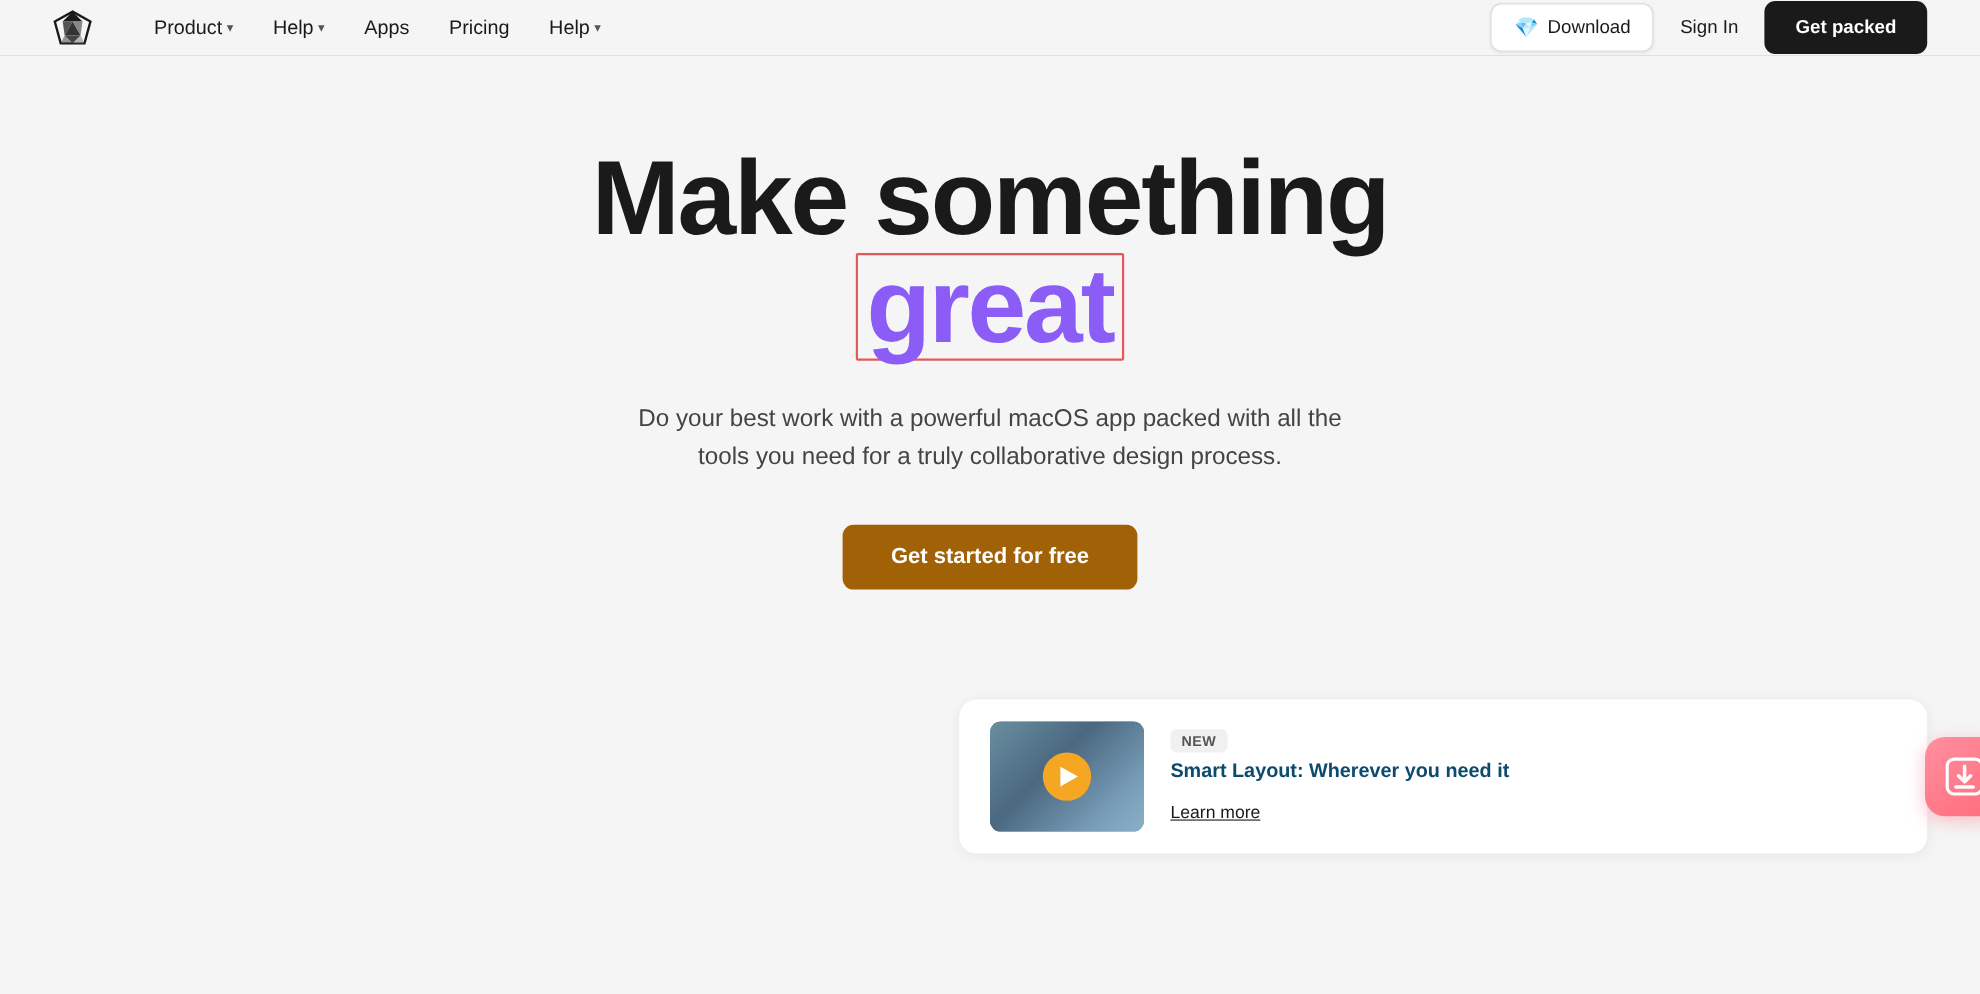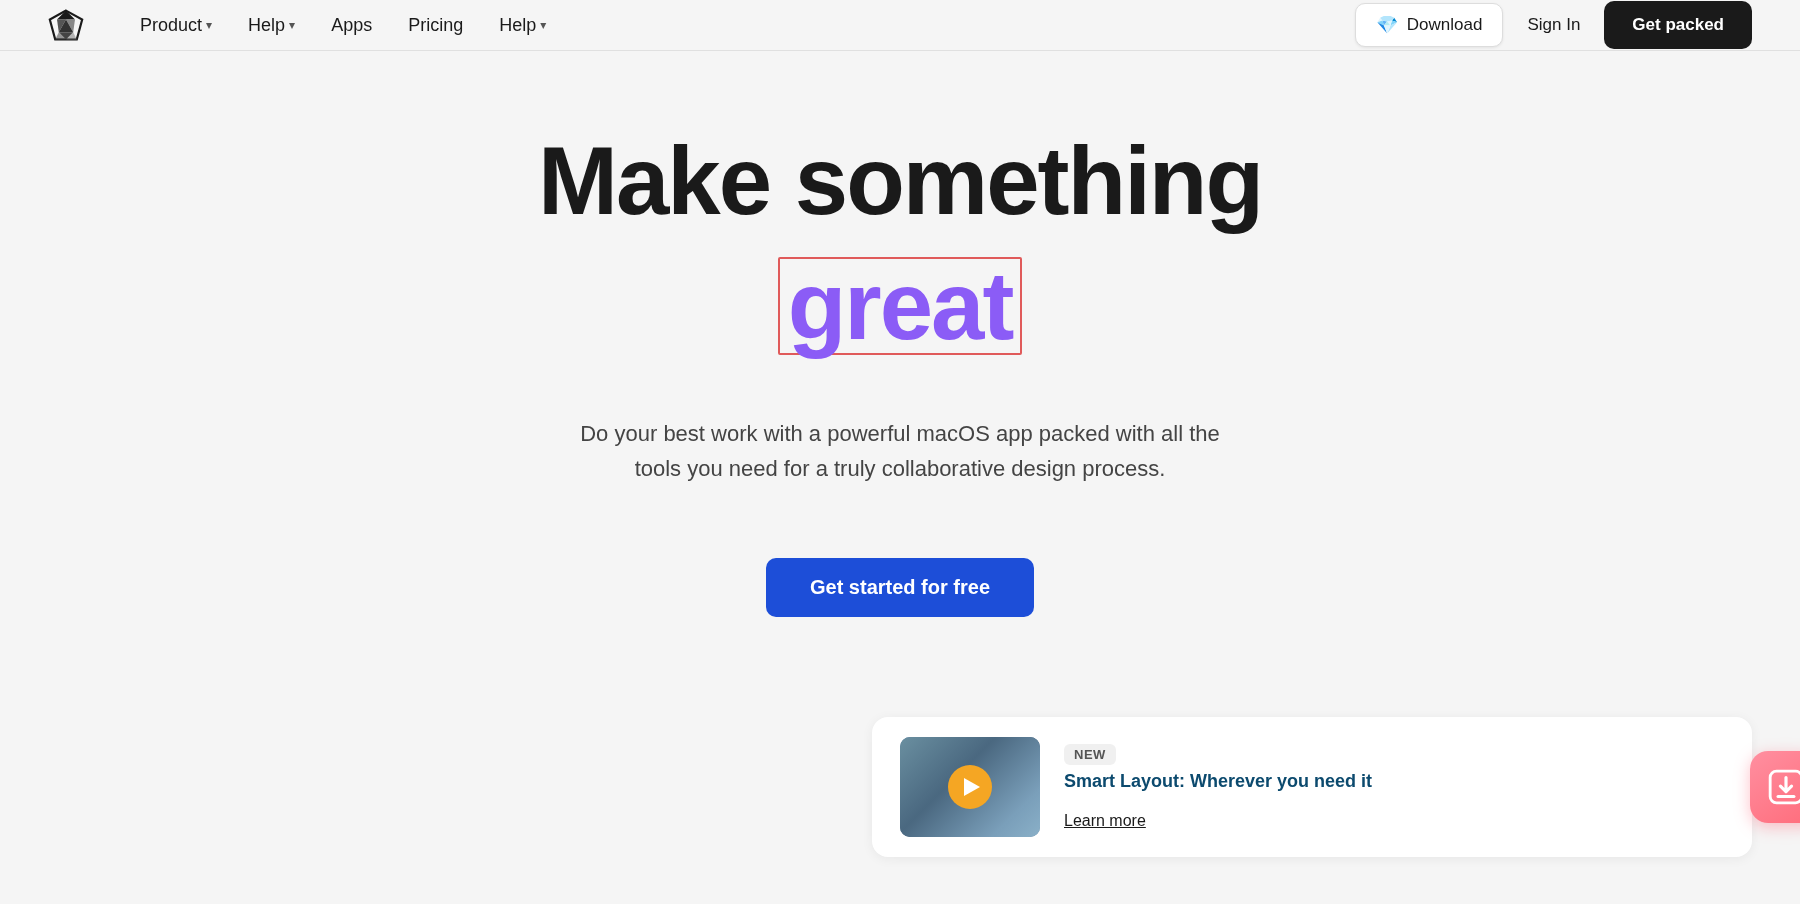--- a/index.html
+++ b/index.html
@@ -104,21 +104,20 @@
       cursor: pointer;
     }
 
     
     .hero {
       display: flex;
       flex-direction: column;
       align-items: center;
       text-align: center;
       padding: 80px 48px 60px;
-      gap: 27px;
     }
 
     .hero-title {
       font-size: 96px;
       font-weight: 800;
       color: #1a1a1a;
       line-height: 1.05;
       letter-spacing: -2px;
     }
 
@@ -153,21 +152,21 @@
     .hero-subtitle {
       font-size: 22px;
       color: #444;
       line-height: 1.6;
       max-width: 640px;
       margin-top: 28px;
       font-weight: 400;
     }
 
     .hero-cta {
-      background-color: #1d4ed8;
+      background-color: #a16207;
       color: #fff;
       border: none;
       border-radius: 10px;
       padding: 18px 44px;
       font-size: 20px;
       font-weight: 600;
       cursor: pointer;
       margin-top: 44px;
     }
 

